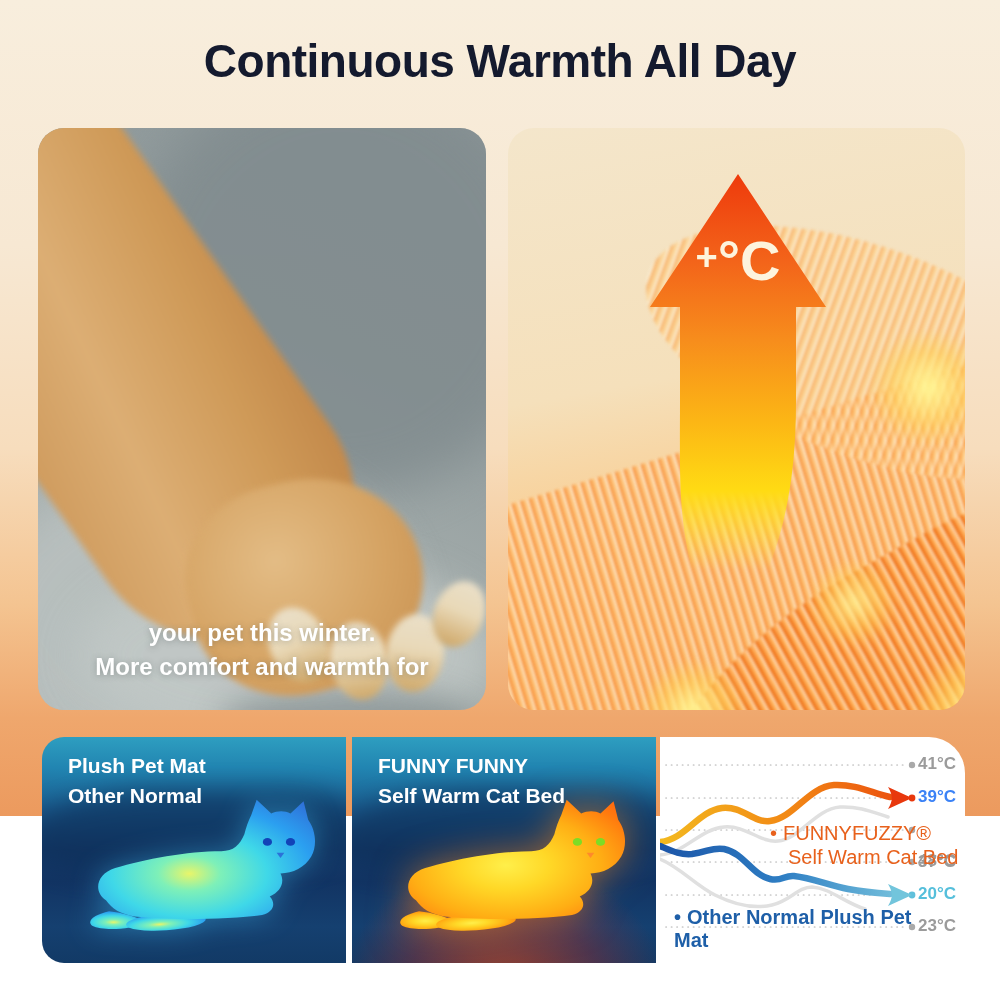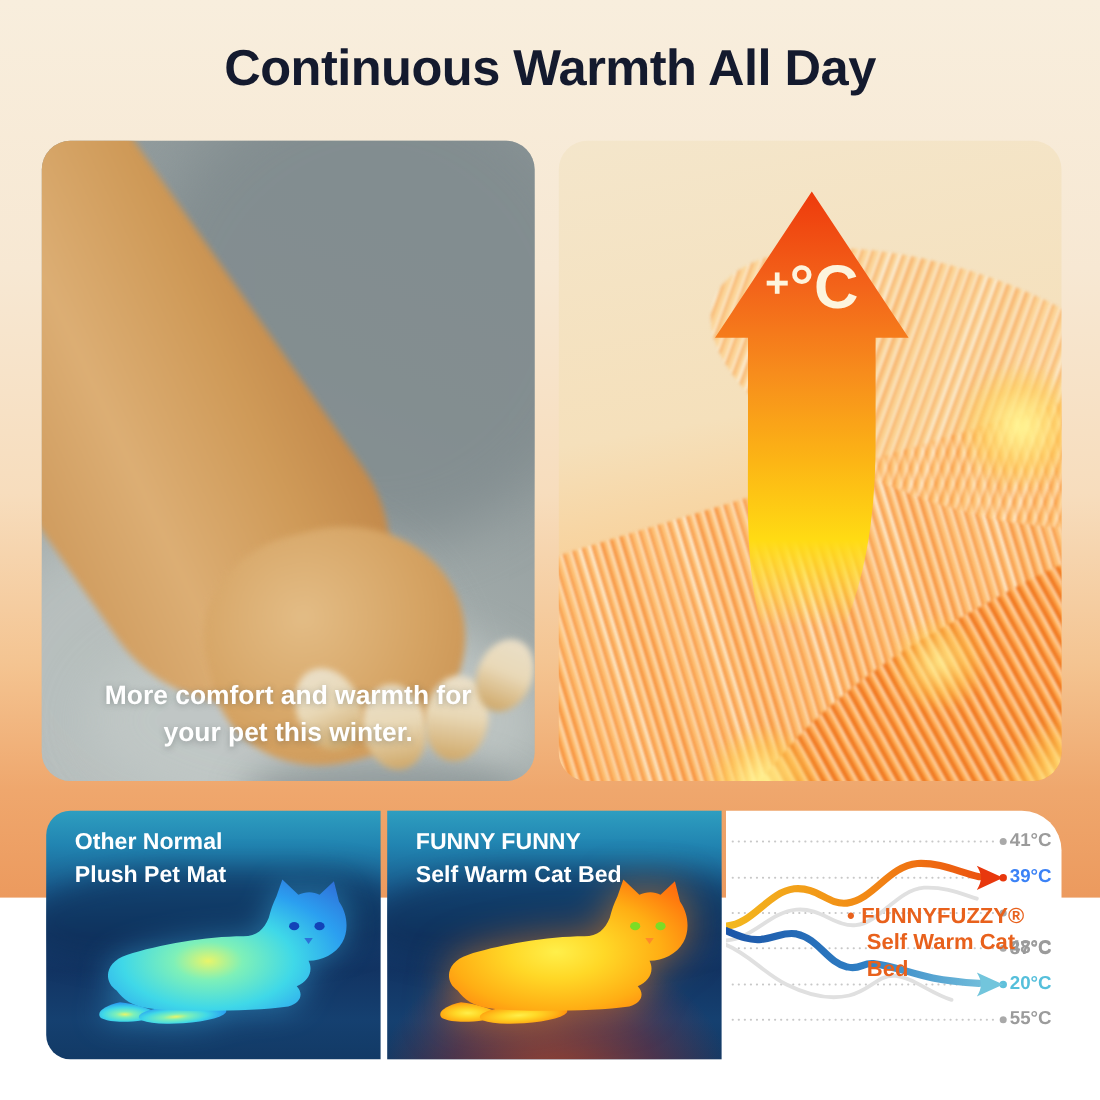--- a/index.html
+++ b/index.html
@@ -69,21 +69,21 @@
     background:radial-gradient(ellipse at 50% 100%,rgba(232,72,16,.65) 0%,rgba(180,40,30,.35) 45%,rgba(120,30,40,0) 75%);}
 
   
   .chart-card{position:absolute;left:660px;top:737px;width:305px;height:226px;background:#ffffff;
     border-radius:0 36px 36px 0;overflow:hidden;}
   .chart-svg{position:absolute;left:0;top:0;width:305px;height:226px;}
   .tick{position:absolute;left:258px;width:46px;font-size:17px;font-weight:600;color:#9b9b9b;}
   .tick-0{top:17px;} .tick-1{top:50px;color:#3b82f6;} .tick-2{top:82px;margin-top:33px;}
   .tick-3{top:114px;} .tick-4{top:147px;color:#55bfdb;} .tick-5{top:179px;}
   .series-label-1{position:absolute;left:110px;top:84px;width:190px;color:#e8611c;
-    font-size:20px;font-weight:700;line-height:24px;}
+    font-size:20px;font-weight:400;line-height:24px;}
   .series-label-1 .line2{margin-left:18px;}
   .series-label-2{position:absolute;left:14px;top:169px;width:260px;color:#1e5fa8;
     font-size:20px;font-weight:700;}
   .blt{margin-right:6px;}
 </style>
 </head>
 <body>
 
 <div class="page">
 
@@ -94,22 +94,22 @@
     <div class="shade plush-bl"></div>
     <div class="shade plush-b"></div>
     <div class="dog-leg"></div>
     <div class="paw-shadow"></div>
     <div class="paw"></div>
     <div class="toe toe1"></div>
     <div class="toe toe2"></div>
     <div class="toe toe3"></div>
     <div class="toe toe4"></div>
     <div class="caption">
+      <div>your pet this winter.</div>
       <div>More comfort and warmth for</div>
-      <div>your pet this winter.</div>
     </div>
   </div>
 
   <div class="photo photo-right">
     <div class="fiber fiber1"></div>
     <div class="fiber fiber2"></div>
     <div class="fiber fiber3"></div>
     <div class="bokeh bk1"></div>
     <div class="bokeh bk2"></div>
     <div class="bokeh bk3"></div>
@@ -145,22 +145,22 @@
         </radialGradient>
       </defs>
       <path fill="url(#catBlue)" d="M30 150 C12 154 0 162 8 169 C22 176 58 174 78 165 C66 157 48 152 30 150 Z"></path>
       <ellipse fill="url(#catBlue)" cx="104" cy="164" rx="52" ry="11" transform="rotate(-4 104 164)"></ellipse>
       <path fill="url(#catBlue)" d="M26 136 C10 126 12 102 38 94 C76 82 132 72 176 72 C192 72 200 64 206 50 C208 42 211 33 215 25 L222 5 L241 23 C249 19 259 19 266 23 L283 7 L289 31 C299 45 301 65 293 79 C285 93 269 101 253 101 C259 113 253 125 239 131 C247 139 245 151 229 155 C185 161 104 162 64 157 C44 154 34 147 26 136 Z"></path>
       <ellipse cx="236" cy="60" rx="6" ry="5" fill="#1243b8"></ellipse>
       <ellipse cx="266" cy="60" rx="6" ry="5" fill="#1243b8"></ellipse>
       <path d="M248 74 L258 74 L253 81 Z" fill="#2b72d8"></path>
     </svg>
     <div class="thermal-label">
+      <div>Plush Pet Mat</div>
       <div>Other Normal</div>
-      <div>Plush Pet Mat</div>
     </div>
   </div>
 
   <div class="thermal thermal-mid">
     <div class="trees"></div>
     <div class="bottom-glow"></div>
     <svg class="cat-svg cat-orange" viewBox="0 0 320 180">
       <defs>
         <radialGradient id="catOrange" cx="0.45" cy="0.55" r="0.8">
           <stop offset="0" stop-color="#ffef4a"></stop>
@@ -220,20 +220,23 @@
       <path d="M228 50 L252 61 L228 72 C233 64 233 58 228 50 Z" fill="#e8380d"></path>
 
       <path d="M0 109 C12 114 20 118 32 117 C48 115 52 110 64 112 C84 116 92 138 110 142 C122 145 124 138 134 139 C152 141 168 148 188 152 C204 155 216 156 230 157" fill="none" stroke="url(#coolLine)" stroke-width="6.5" stroke-linecap="round"></path>
       <path d="M228 147 L252 158 L228 169 C233 161 233 155 228 147 Z" fill="#72c5dc"></path>
     </svg>
     <span class="tick tick-0">41°C</span>
     <span class="tick tick-1">39°C</span>
     <span class="tick tick-2">37°C</span>
     <span class="tick tick-3">48°C</span>
     <span class="tick tick-4">20°C</span>
-    <span class="tick tick-5">55°C</span>
+    <span class="tick tick-5">23°C</span>
     <div class="series-label-1">
       <div><span class="blt">•</span><span>FUNNYFUZZY®</span></div>
       <div class="line2">Self Warm Cat Bed</div>
     </div>
+    <div class="series-label-2">
+      <span class="blt">•</span><span>Other Normal Plush Pet Mat</span>
+    </div>
   </div>
 
 </div>
 
 </body></html>

